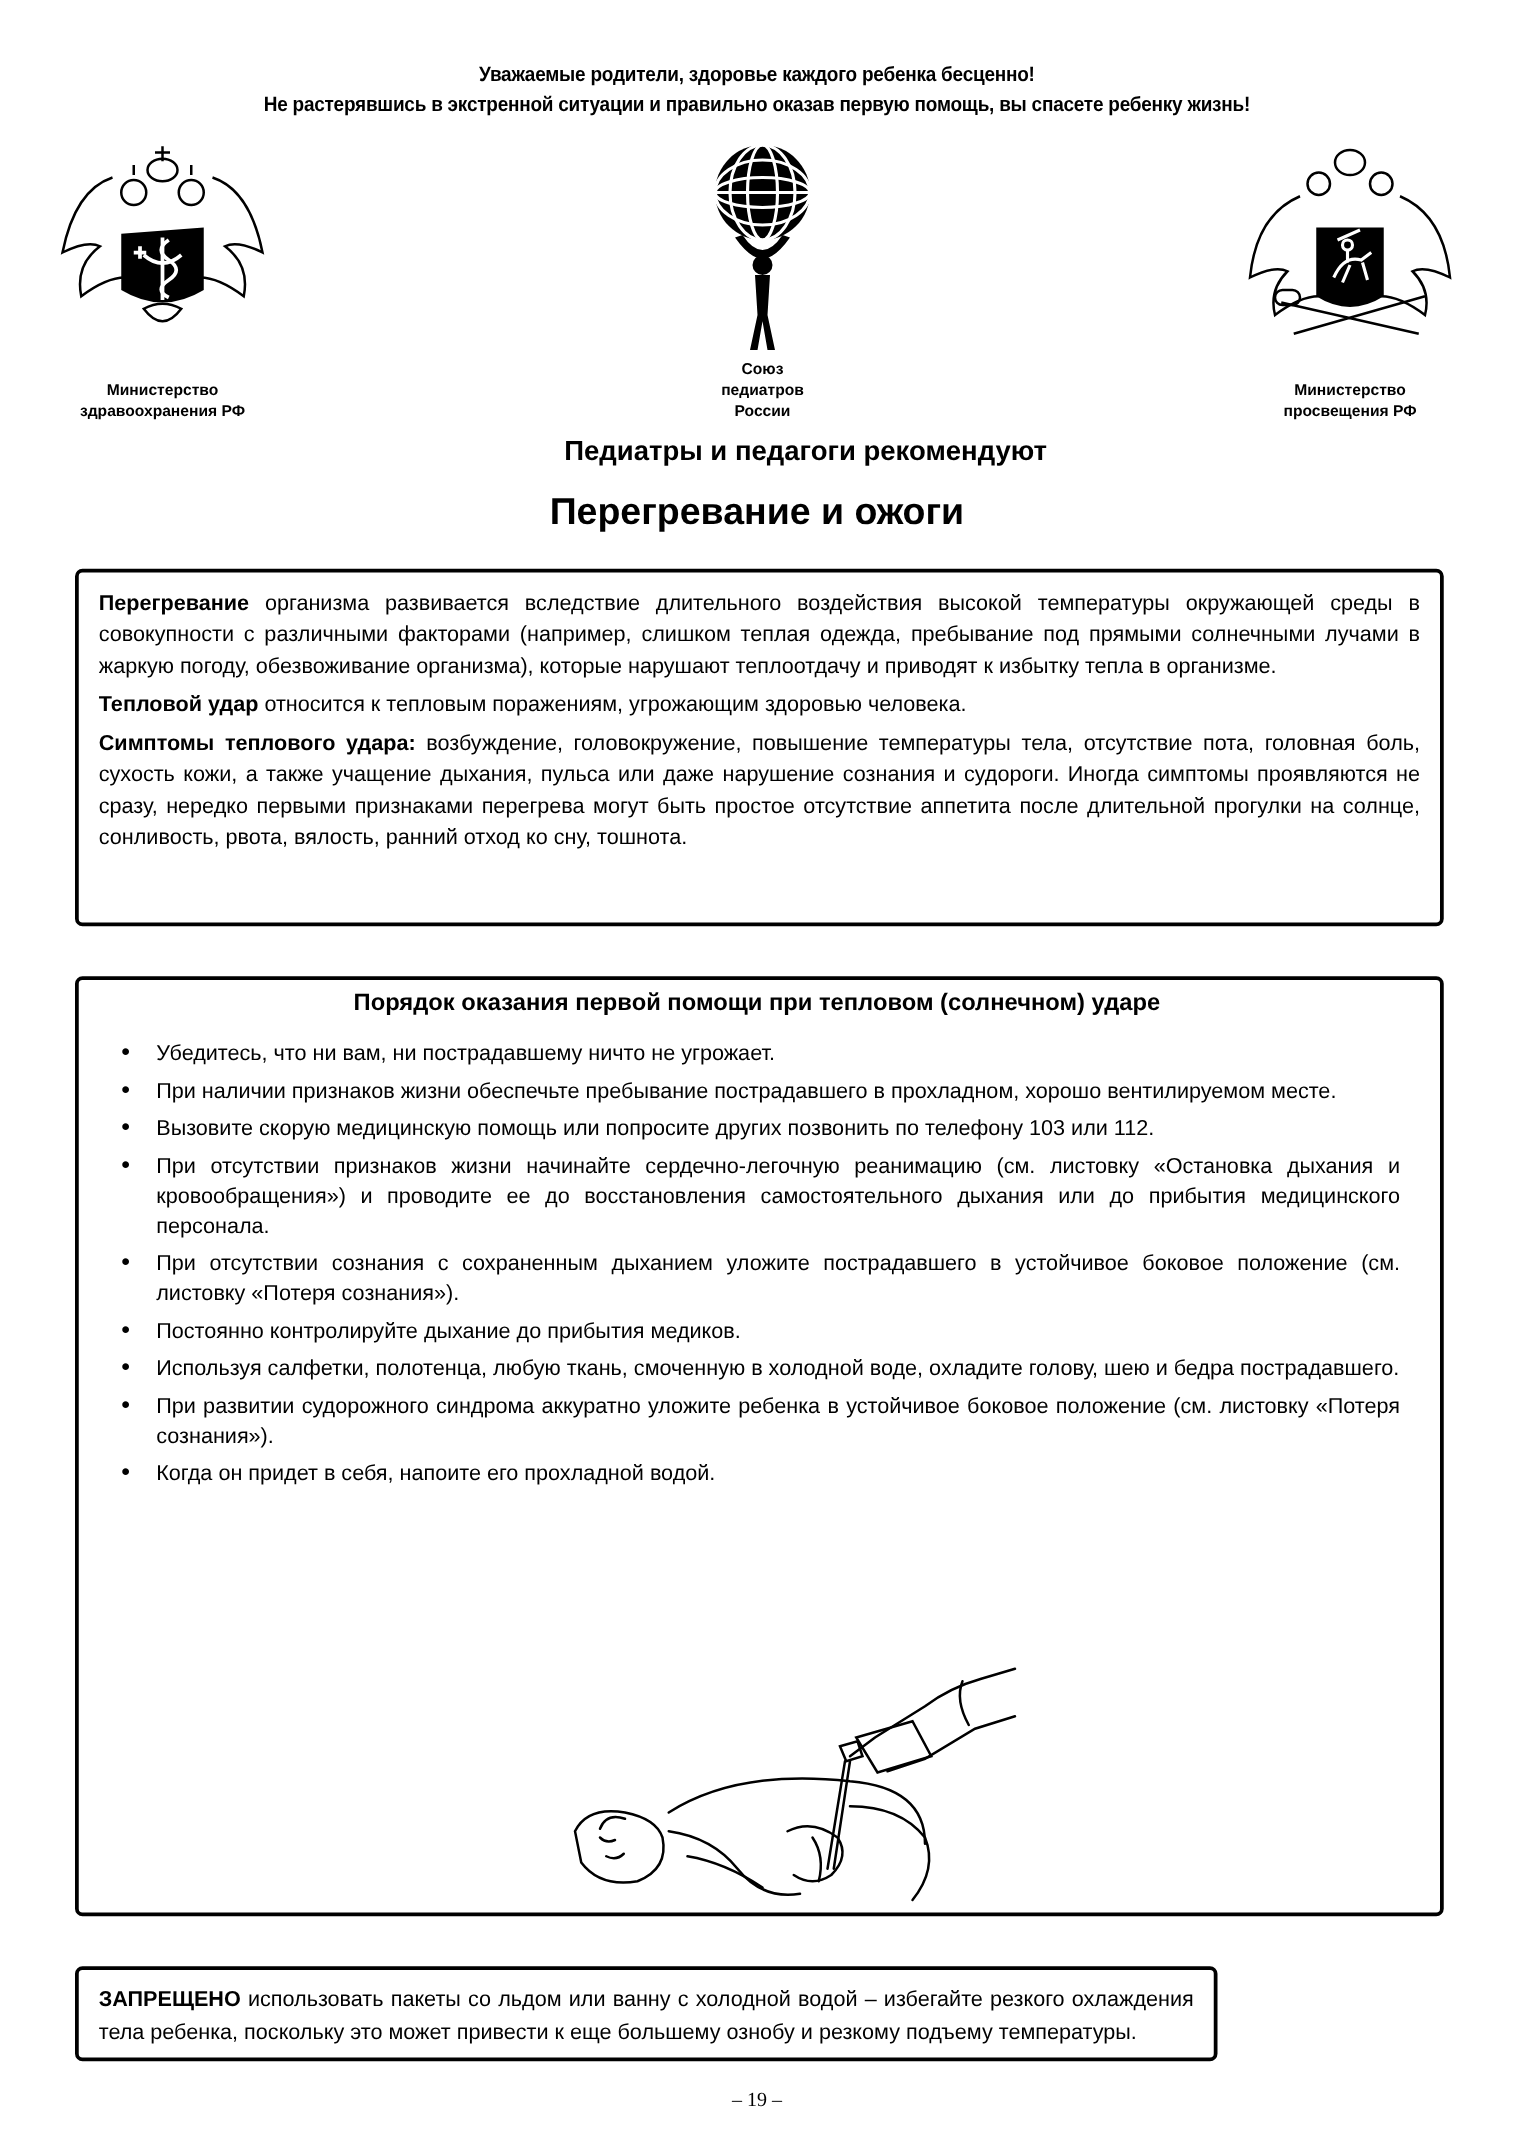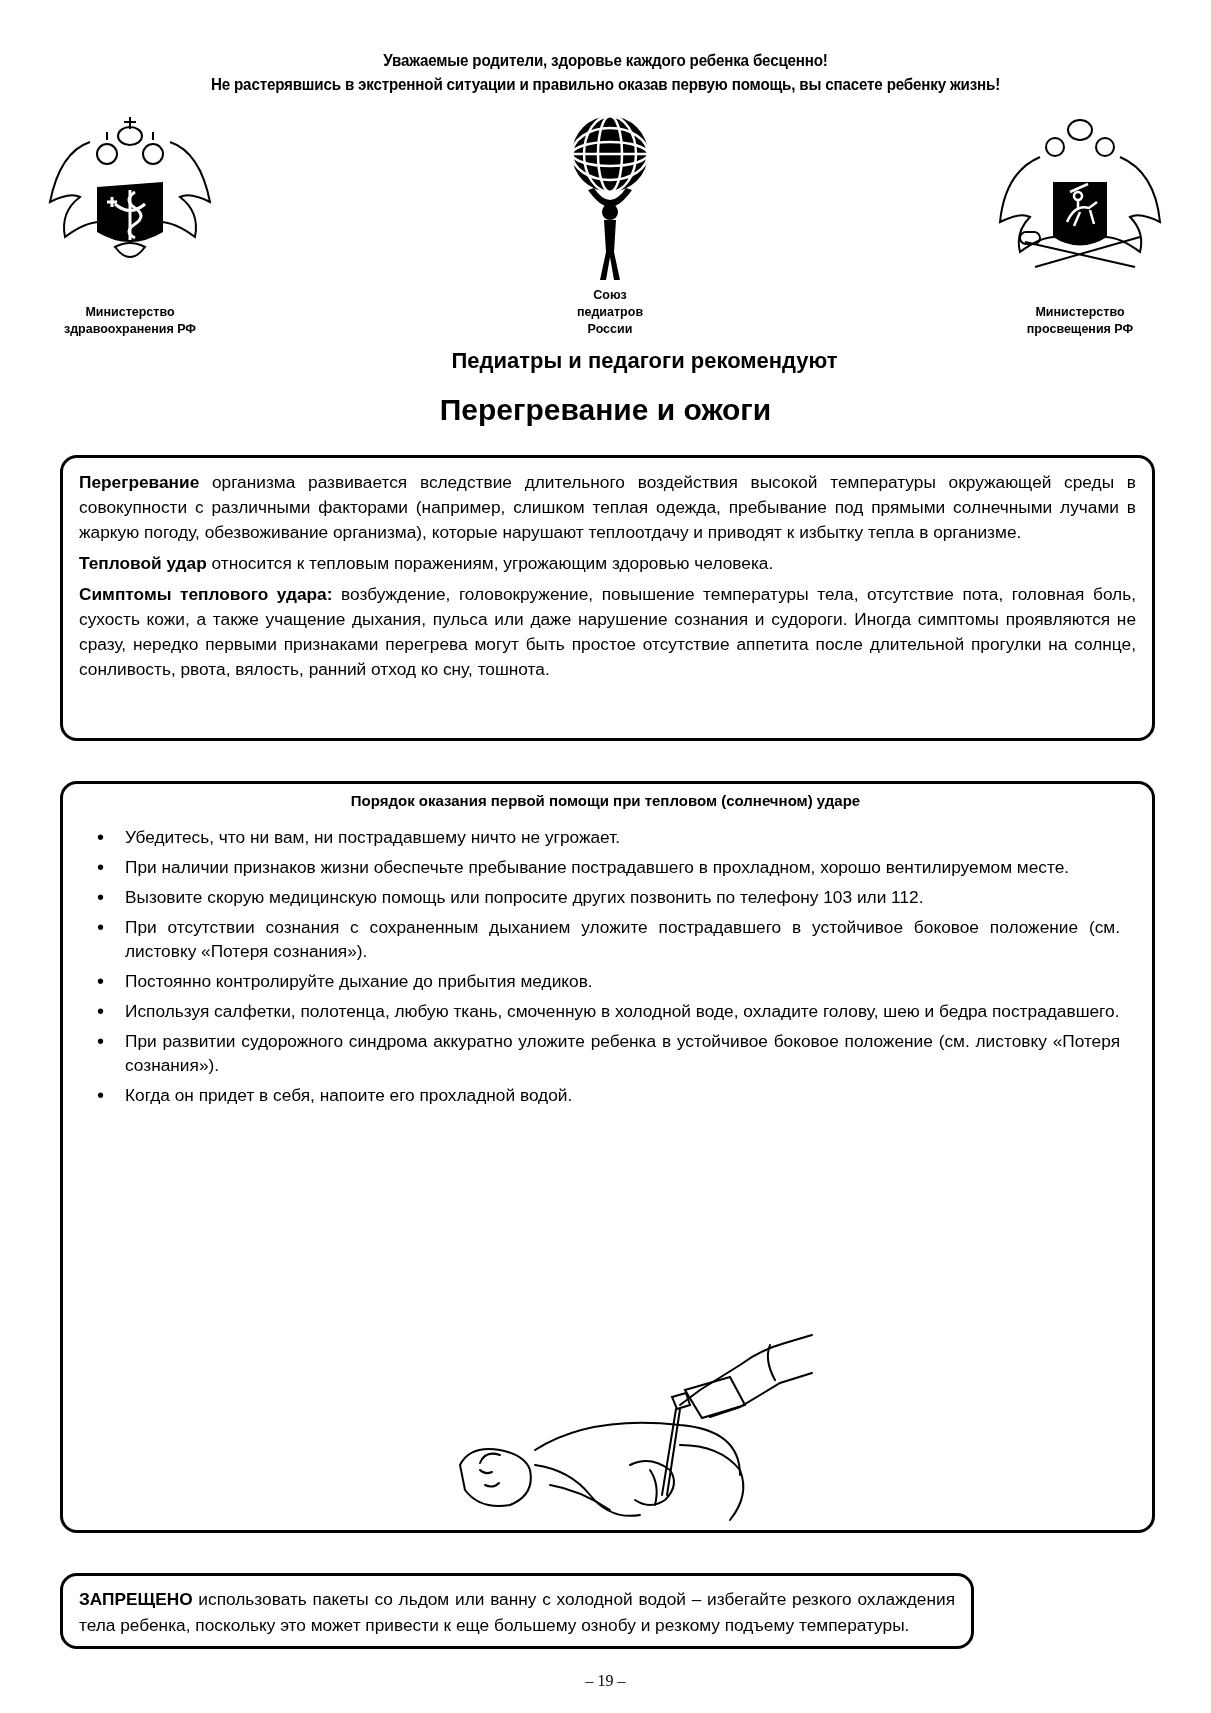--- a/index.html
+++ b/index.html
@@ -4,25 +4,25 @@
 <style>
   html, body { margin:0; padding:0; background:#ffffff; }
   body { width:1211px; height:1713px; position:relative; overflow:hidden; color:#000;
          font-family:"Liberation Sans", sans-serif; }
   .abs { position:absolute; }
   .intro { left:0; width:1211px; text-align:center; font-weight:bold; font-size:16.5px;
            font-family:"Liberation Sans", sans-serif; letter-spacing:-0.2px; transform:scaleX(0.92); }
   .logo-cap { text-align:center; font-weight:bold; font-size:12.5px; line-height:17px; }
   .subtitle { left:0; width:1211px; text-align:center; font-weight:bold; font-size:22px; }
   .title { left:0; width:1211px; text-align:center; font-weight:bold; font-size:30px; }
-  .box { border:3.5px solid #000; border-radius:17px; box-sizing:border-box; }
+  .box { border:3.5px solid #000; border-radius:6px; box-sizing:border-box; }
   .para { font-size:17.3px; line-height:25px; text-align:justify; font-family:"Liberation Sans", sans-serif; }
   .para b { font-weight:bold; }
   .p { margin:0 0 6px 0; }
-  .box2-title { text-align:center; font-weight:bold; font-size:15px; margin:8px 0 0 0; }
+  .box2-title { text-align:center; font-weight:bold; font-size:19px; margin:8px 0 0 0; }
   ul.steps { list-style:none; margin:16px; padding:0; }
   ul.steps li { position:relative; padding-left:34px; font-size:17.3px; line-height:24px; margin-bottom:6px; text-align:justify; }
   ul.steps li::before { content:"\2022"; position:absolute; left:6px; top:0; font-size:20px; }
   .pagenum { left:0; width:1211px; text-align:center; font-size:16px; font-family:"Liberation Serif", serif; }
 </style>
 </head>
 <body>
 
 <div class="abs intro" style="top:51px;">Уважаемые родители, здоровье каждого ребенка бесценно!</div>
 <div class="abs intro" style="top:75px;">Не растерявшись в экстренной ситуации и правильно оказав первую помощь, вы спасете ребенку жизнь!</div>
@@ -108,20 +108,21 @@
     <p class="p"><b>Симптомы теплового удара:</b><span> возбуждение, головокружение, повышение температуры тела, отсутствие пота, головная боль, сухость кожи, а также учащение дыхания, пульса или даже нарушение сознания и судороги. Иногда симптомы проявляются не сразу, нередко первыми признаками перегрева могут быть простое отсутствие аппетита после длительной прогулки на солнце, сонливость, рвота, вялость, ранний отход ко сну, тошнота.</span></p>
   </div>
 </div>
 
 <div class="abs box" style="left:60px; top:781px; width:1095px; height:752px; padding:0 16px 0 12px;">
   <div class="box2-title">Порядок оказания первой помощи при тепловом (солнечном) ударе</div>
   <ul class="steps">
     <li>Убедитесь, что ни вам, ни пострадавшему ничто не угрожает.</li>
     <li>При наличии признаков жизни обеспечьте пребывание пострадавшего в прохладном, хорошо вентилируемом месте.</li>
     <li>Вызовите скорую медицинскую помощь или попросите других позвонить по телефону 103 или 112.</li>
+    <li>При отсутствии признаков жизни начинайте сердечно-легочную реанимацию (см. листовку «Остановка дыхания и кровообращения») и проводите ее до восстановления самостоятельного дыхания или до прибытия медицинского персонала.</li>
     <li>При отсутствии сознания с сохраненным дыханием уложите пострадавшего в устойчивое боковое положение (см. листовку «Потеря сознания»).</li>
     <li>Постоянно контролируйте дыхание до прибытия медиков.</li>
     <li>Используя салфетки, полотенца, любую ткань, смоченную в холодной воде, охладите голову, шею и бедра пострадавшего.</li>
     <li>При развитии судорожного синдрома аккуратно уложите ребенка в устойчивое боковое положение (см. листовку «Потеря сознания»).</li>
     <li>Когда он придет в себя, напоите его прохладной водой.</li>
   </ul>
 </div>
 
 <div class="abs" style="left:440px; top:1295px; width:380px; height:230px;">
   <svg width="380" height="230" viewBox="0 0 380 230">

